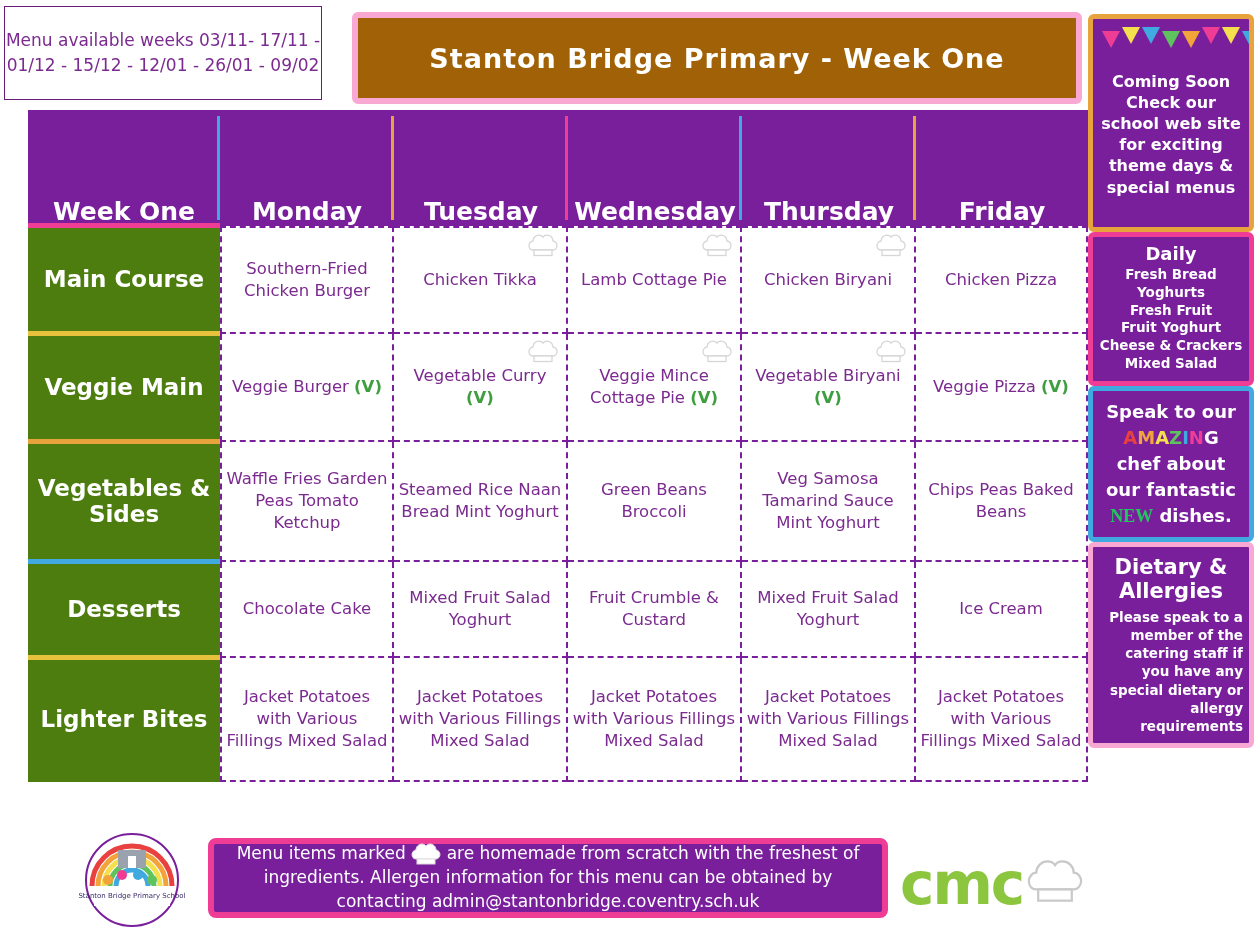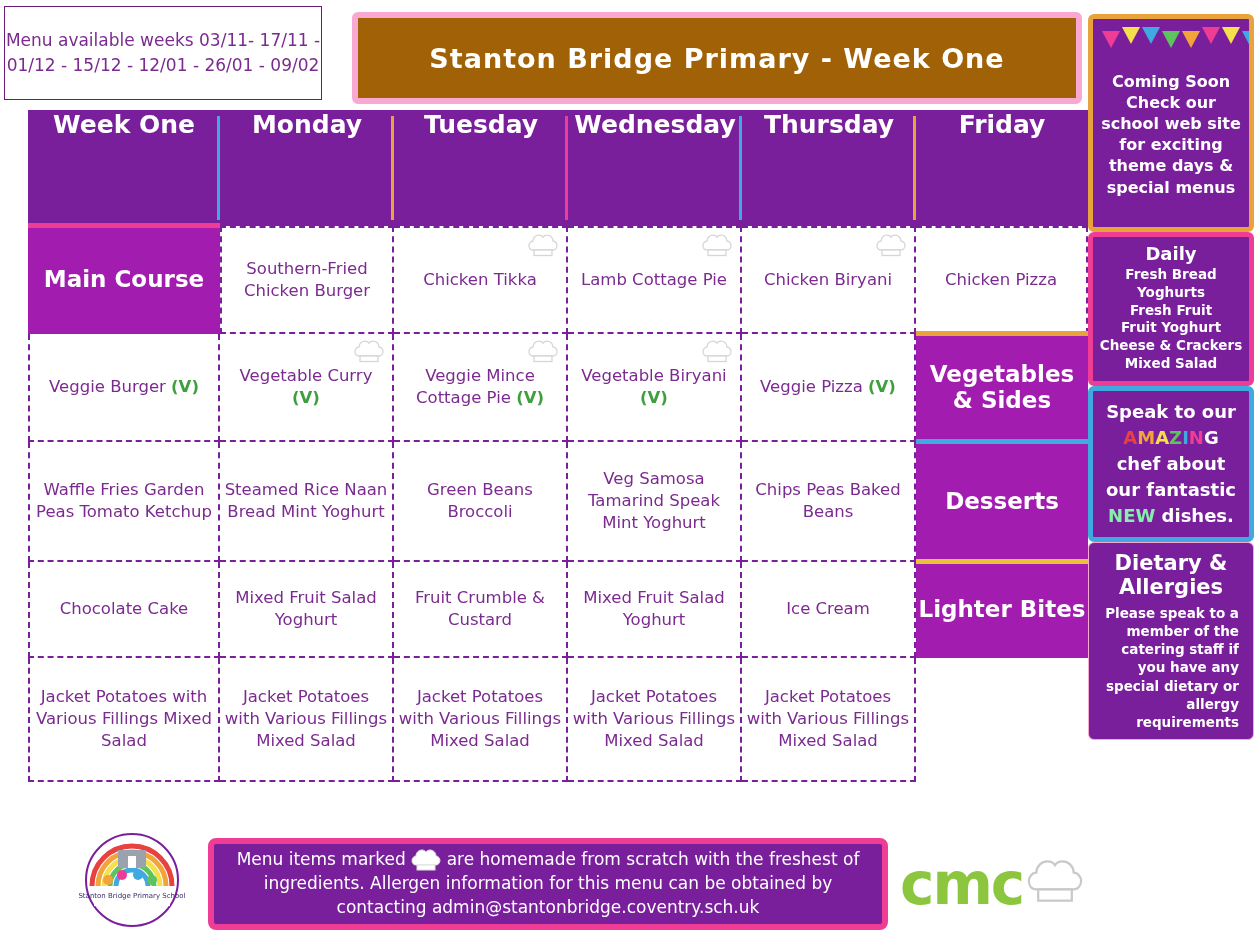--- a/index.html
+++ b/index.html
@@ -44,67 +44,67 @@
   .bunting .flag{
     position:absolute;width:0;height:0;border-left:9px solid transparent;
     border-right:9px solid transparent;border-top:17px solid #fff;
   }
   .rbox.coming .txt{font-size:16px;line-height:1.32;font-weight:bold;}
   .rbox.daily{border:5px solid #ef3d96;padding:4px 4px 8px;}
   .rbox.daily h3{margin:2px 0 2px;font-size:18px;font-weight:bold;}
   .rbox.daily .li{font-size:13.5px;font-weight:bold;line-height:1.32;}
   .rbox.chef{border:5px solid #3fa9e0;padding:8px 6px;}
   .rbox.chef .line{font-size:18px;font-weight:bold;line-height:1.45;}
-  .rbox.diet{border:1px solid #f9a8d4;padding:6px 14px 8px;}
+  .rbox.diet{border:5px solid #f9a8d4;padding:6px 6px 8px;}
   .rbox.diet h3{margin:2px 0 4px;font-size:21px;font-weight:bold;line-height:1.15;}
   .rbox.diet .li{font-size:13.5px;font-weight:bold;line-height:1.35;text-align:right;}
   .amazing span:nth-child(1){color:#e8413f;}
   .amazing span:nth-child(2){color:#f2a43a;}
   .amazing span:nth-child(3){color:#f4e04d;}
   .amazing span:nth-child(4){color:#5ec35e;}
   .amazing span:nth-child(5){color:#3fa9e0;}
   .amazing span:nth-child(6){color:#ef3d96;}
   .amazing span:nth-child(7){color:#ffffff;}
-  .newword{color:#86efac;}
+  .newword{color:#22c55e;font-family:Liberation Serif, serif;}
 
   
   .grid{
     position:absolute;left:28px;top:110px;width:1060px;height:712px;
     display:grid;
     grid-template-columns:192px 174px 174px 174px 174px 172px;
     grid-template-rows:116px 108px 108px 120px 96px 124px;
   }
   .hdr{
-    background:#7a1f9c;color:#fff;display:flex;align-items:flex-start;justify-content:center;
+    background:#7a1f9c;color:#fff;display:flex;align-items:flex-end;justify-content:center;
     font-size:25px;font-weight:bold;position:relative;
   }
   .hdr.wk{font-size:25px;}
   .hdr .sep{position:absolute;right:-3px;top:6px;bottom:6px;width:6px;}
   .rowlbl{
-    background:#a21caf;color:#fff;display:flex;align-items:center;justify-content:center;
+    background:#4d7c0f;color:#fff;display:flex;align-items:center;justify-content:center;
     text-align:center;font-size:23px;font-weight:bold;line-height:1.12;position:relative;
   }
   .rowlbl .hsep{position:absolute;left:0;right:0;top:-3px;height:5px;}
   .cell{
     border:2px dashed #7a1f9c;border-left:none;border-top:none;
     display:flex;align-items:center;justify-content:center;text-align:center;
     color:#7b2a8f;font-size:16.5px;line-height:1.32;position:relative;
     background:#fff;padding:2px 4px;box-sizing:border-box;
   }
   .cell.first{border-left:2px dashed #7a1f9c;}
   .cell.toprow{border-top:2px dashed #7a1f9c;}
   .veg{color:#3f9f3f;font-weight:bold;}
   .chef-icon{position:absolute;right:8px;top:6px;opacity:.85;}
 
   
   .logo{
     position:absolute;left:78px;top:830px;width:108px;height:100px;
   }
   .note{
-    position:absolute;left:208px;top:838px;width:680px;height:92px;
+    position:absolute;left:208px;top:838px;width:680px;height:80px;
     background:#7a1f9c;border:6px solid #ef3d96;border-radius:8px;
     color:#fff;display:flex;align-items:center;justify-content:center;text-align:center;
     font-size:17px;line-height:1.4;padding:2px 10px;box-sizing:border-box;
   }
   .cmc{
     position:absolute;left:900px;top:848px;width:170px;height:72px;
     display:flex;align-items:center;
   }
   .cmc .word{font-size:58px;font-weight:bold;color:#8cc63f;letter-spacing:-2px;line-height:1;}
 </style>
@@ -169,20 +169,24 @@
       <div class="cell toprow">
         <div><span>Chicken Biryani</span></div>
         <span class="chef-icon"><svg width="30" height="25" viewBox="0 0 30 25">
             <path d="M5 16c-3 0-4-2.4-4-4.4S2.6 7 5 7c0-3.4 2.8-5.9 6-5.9 1.7 0 3.2.8 4 2 .8-1.2 2.3-2 4-2 3.2 0 6 2.5 6 5.9 2.4 0 4 2.4 4 4.6S27.5 16 25 16z" fill="#fff" stroke="#cfcfcf" stroke-width="1.3"></path>
             <rect x="6" y="16" width="18" height="5.5" fill="#fff" stroke="#cfcfcf" stroke-width="1.3"></rect>
           </svg></span>
       </div>
       <div class="cell toprow">
         <div><span>Chicken Pizza</span></div>
       </div>
+      <div class="rowlbl">
+        <div class="hsep" style="background: rgb(232, 193, 61);"></div>
+        <span>Veggie Main</span>
+      </div>
       <div class="cell first">
         <div><span>Veggie Burger</span> <span class="veg">(V)</span></div>
       </div>
       <div class="cell">
         <div><span>Vegetable Curry</span> <span class="veg">(V)</span></div>
         <span class="chef-icon"><svg width="30" height="25" viewBox="0 0 30 25">
             <path d="M5 16c-3 0-4-2.4-4-4.4S2.6 7 5 7c0-3.4 2.8-5.9 6-5.9 1.7 0 3.2.8 4 2 .8-1.2 2.3-2 4-2 3.2 0 6 2.5 6 5.9 2.4 0 4 2.4 4 4.6S27.5 16 25 16z" fill="#fff" stroke="#cfcfcf" stroke-width="1.3"></path>
             <rect x="6" y="16" width="18" height="5.5" fill="#fff" stroke="#cfcfcf" stroke-width="1.3"></rect>
           </svg></span>
       </div>
@@ -210,21 +214,21 @@
       <div class="cell first">
         <div><span>Waffle Fries Garden Peas Tomato Ketchup</span></div>
       </div>
       <div class="cell">
         <div><span>Steamed Rice Naan Bread Mint Yoghurt</span></div>
       </div>
       <div class="cell">
         <div><span>Green Beans Broccoli</span></div>
       </div>
       <div class="cell">
-        <div><span>Veg Samosa Tamarind Speak Mint Yoghurt</span></div>
+        <div><span>Veg Samosa Tamarind Sauce Mint Yoghurt</span></div>
       </div>
       <div class="cell">
         <div><span>Chips Peas Baked Beans</span></div>
       </div>
       <div class="rowlbl">
         <div class="hsep" style="background: rgb(63, 169, 224);"></div>
         <span>Desserts</span>
       </div>
       <div class="cell first">
         <div><span>Chocolate Cake</span></div>

